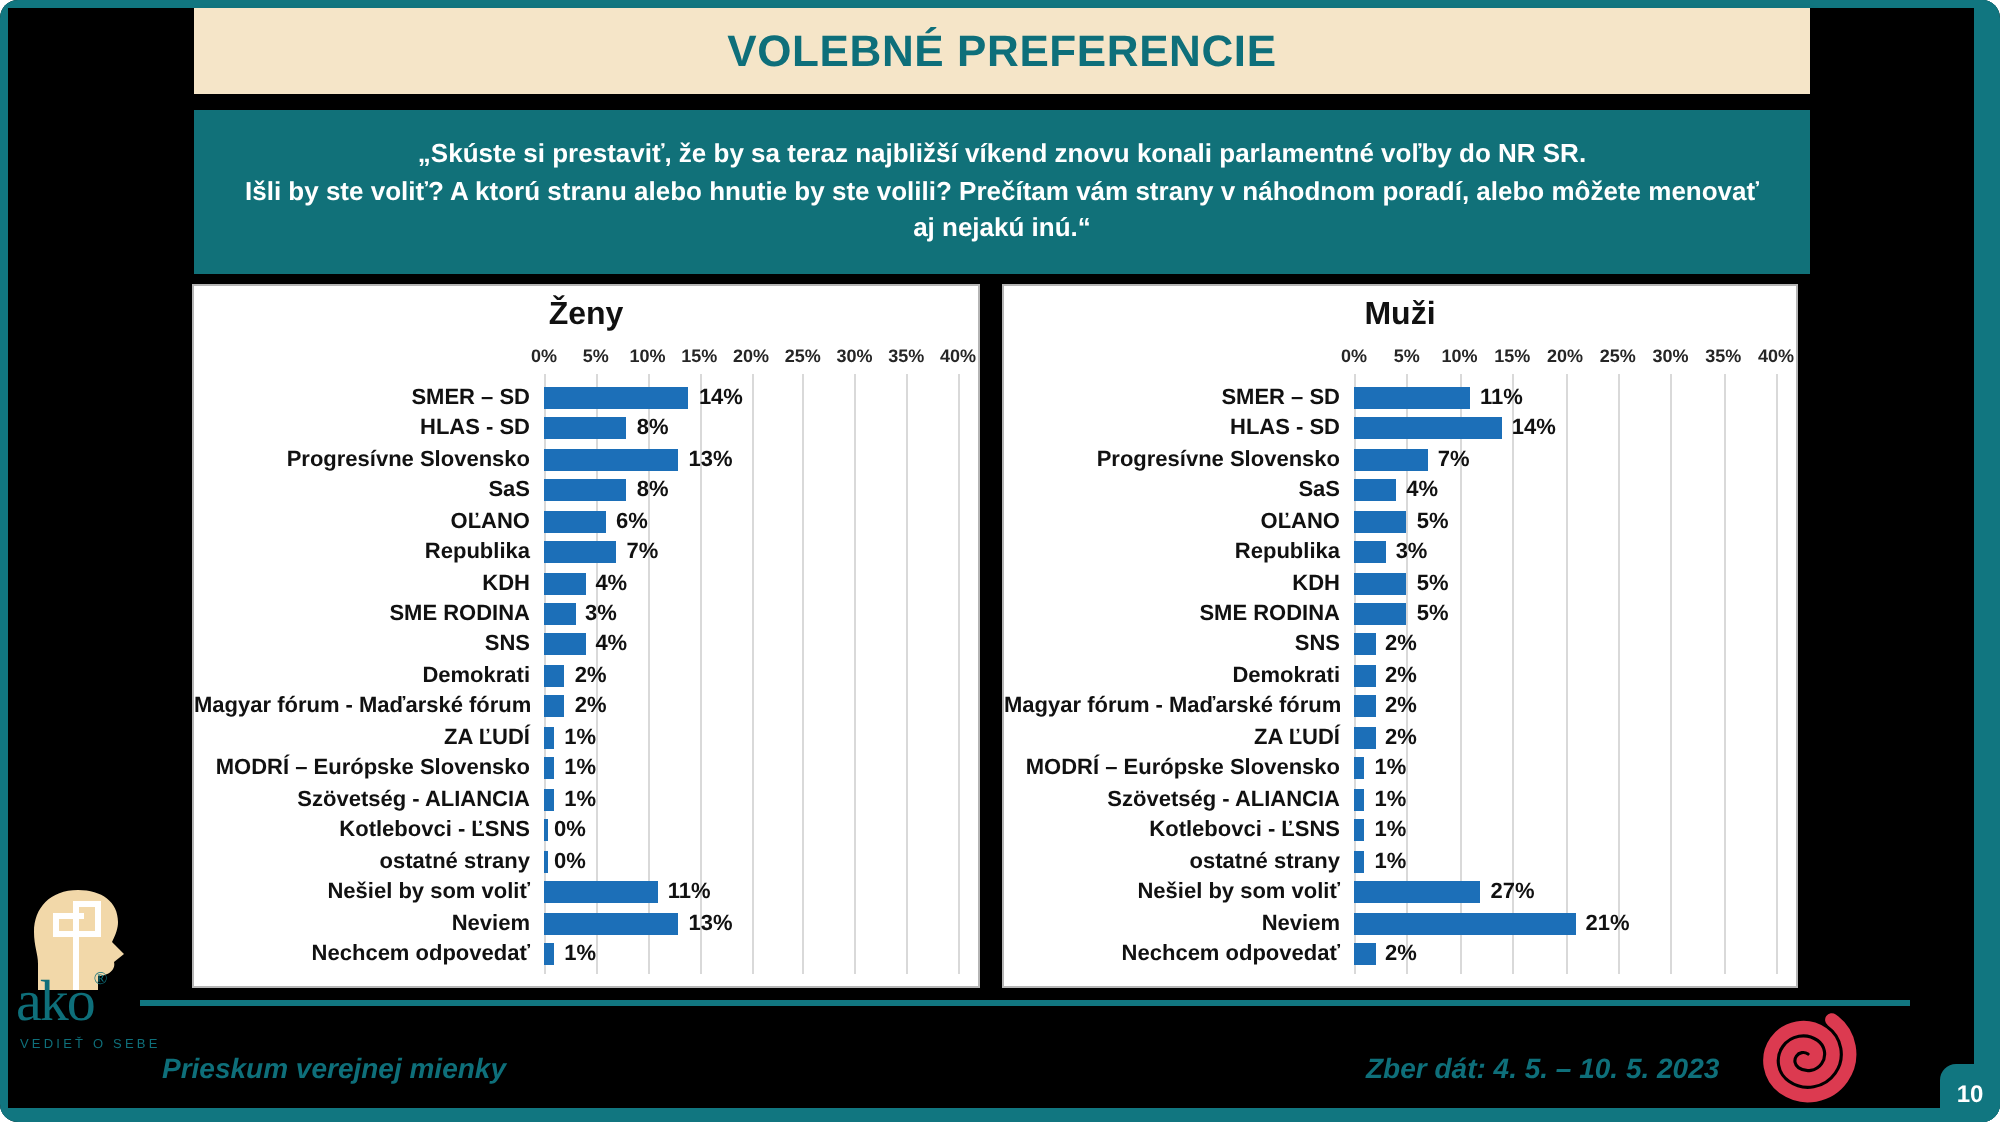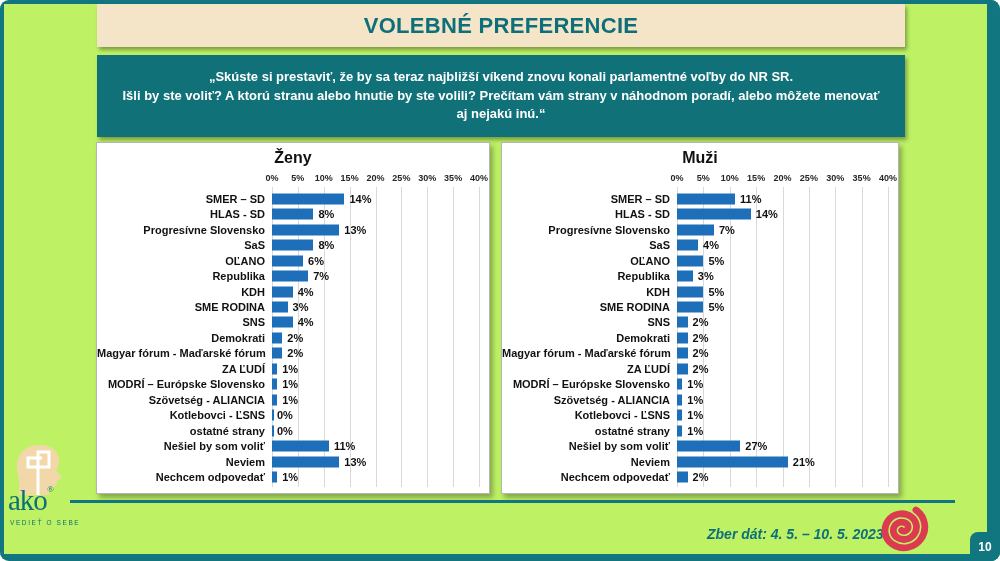--- a/index.html
+++ b/index.html
@@ -1,17 +1,17 @@
 <!DOCTYPE html>
 <html style="--teal: #117680; --teal_text: #0E6F7A; --question_bg: #117179; --cream: #F5E5C8; --green: #8CC63F; --bar_blue: #1C6FB8; --red: #DC3A50; --beige: #F2D8A9; --panel_border: #B5B5B5;"><head>
 <meta charset="utf-8">
 <style>
   html,body{margin:0;padding:0;background:#fff;}
   body{font-family:"Liberation Sans",sans-serif;width:1000px;height:561px;}
-  .slide{position:relative;width:1000px;height:561px;background:#bef264;overflow:hidden;border-radius:9px;}
+  .slide{position:relative;width:1000px;height:561px;background:#000000;overflow:hidden;border-radius:9px;}
   .strip{position:absolute;background:var(--teal,#117680);}
   .strip.top{left:0;top:0;right:0;height:4px;}
   .strip.left{left:0;top:0;bottom:0;width:4px;}
   .strip.right{top:0;bottom:0;right:0;width:13px;}
   .strip.bottom{left:0;right:0;bottom:0;height:7px;}
 
   .title-box{position:absolute;left:97px;top:4px;width:808px;height:43px;background:var(--cream,#F5E5C8);
     box-shadow:2px 3px 4px rgba(0,0,0,.35);display:flex;align-items:center;justify-content:center;}
   .title-box h1{margin:0;font-size:22px;font-weight:bold;color:var(--teal_text,#0E6F7A);letter-spacing:.3px;}
 
@@ -32,21 +32,21 @@
   .row-label{width:175px;flex:none;text-align:right;padding-right:7px;box-sizing:border-box;
     font-size:11px;font-weight:bold;color:#111;white-space:nowrap;}
   .row-plot{flex:1;position:relative;height:100%;display:block;}
   .bar{position:absolute;left:0;top:50%;transform:translateY(-50%);height:11px;min-width:1.5px;
     background:var(--bar_blue,#1C6FB8);display:block;}
   .val{position:absolute;top:50%;transform:translateY(-50%);margin-left:5px;font-size:11px;font-weight:bold;color:#111;white-space:nowrap;}
 
   .footer-line{position:absolute;left:70px;top:500px;width:885px;height:3px;background:var(--teal,#117680);}
   .footer-text{position:absolute;top:512px;font-size:14px;font-weight:bold;font-style:italic;color:var(--teal_text,#0E6F7A);}
   .footer-text.left{left:81px;}
-  .footer-text.right{left:683px;margin-left:24px;}
+  .footer-text.right{left:683px;}
 
   .ako{position:absolute;left:8px;top:445px;width:76px;height:84px;}
   .ako svg{position:absolute;left:4px;top:0;}
   .ako-text{position:absolute;left:0;top:40px;font-family:"Liberation Serif",serif;font-size:29px;
     color:var(--teal_text,#0E6F7A);letter-spacing:-1px;line-height:1;}
   .ako-text sup{font-size:9px;vertical-align:18px;letter-spacing:0;}
   .ako-tagline{position:absolute;left:2px;top:74px;font-size:6.5px;letter-spacing:1.6px;
     color:var(--teal_text,#0E6F7A);white-space:nowrap;}
 
   .spiral{position:absolute;left:878px;top:501px;}
@@ -389,20 +389,21 @@
           <span class="row-label">Nechcem odpovedať</span>
           <span class="row-plot">
             <i class="bar" style="width: 5%;"></i>
             <b class="val" style="left: 5%;">2%</b>
           </span>
         </div>
       </div>
   </section>
 
   <div class="footer-line"></div>
+  <p class="footer-text left">Prieskum verejnej mienky</p>
   <p class="footer-text right">Zber dát: 4. 5. – 10. 5. 2023</p>
 
   <div class="ako">
     <svg width="58" height="50" viewBox="0 0 58 50">
       <path fill="var(--beige,#F2D8A9)" d="M27 0 C13 0 5 9 5 21 C5 28 7 32 7 37 L7 50 L37 50 L37 43 C42 43 46 40 45 36 L50 32 L44 26 C46 22 47 19 47 16 C47 6 39 0 27 0 Z"></path>
       <path fill="none" stroke="#fff" stroke-width="3" d="M26 50 V7 H37 V22 H16 V13 H30"></path>
     </svg>
     <div class="ako-text"><span>ako</span><sup>®</sup></div>
     <div class="ako-tagline">VEDIEŤ O SEBE</div>
   </div>

